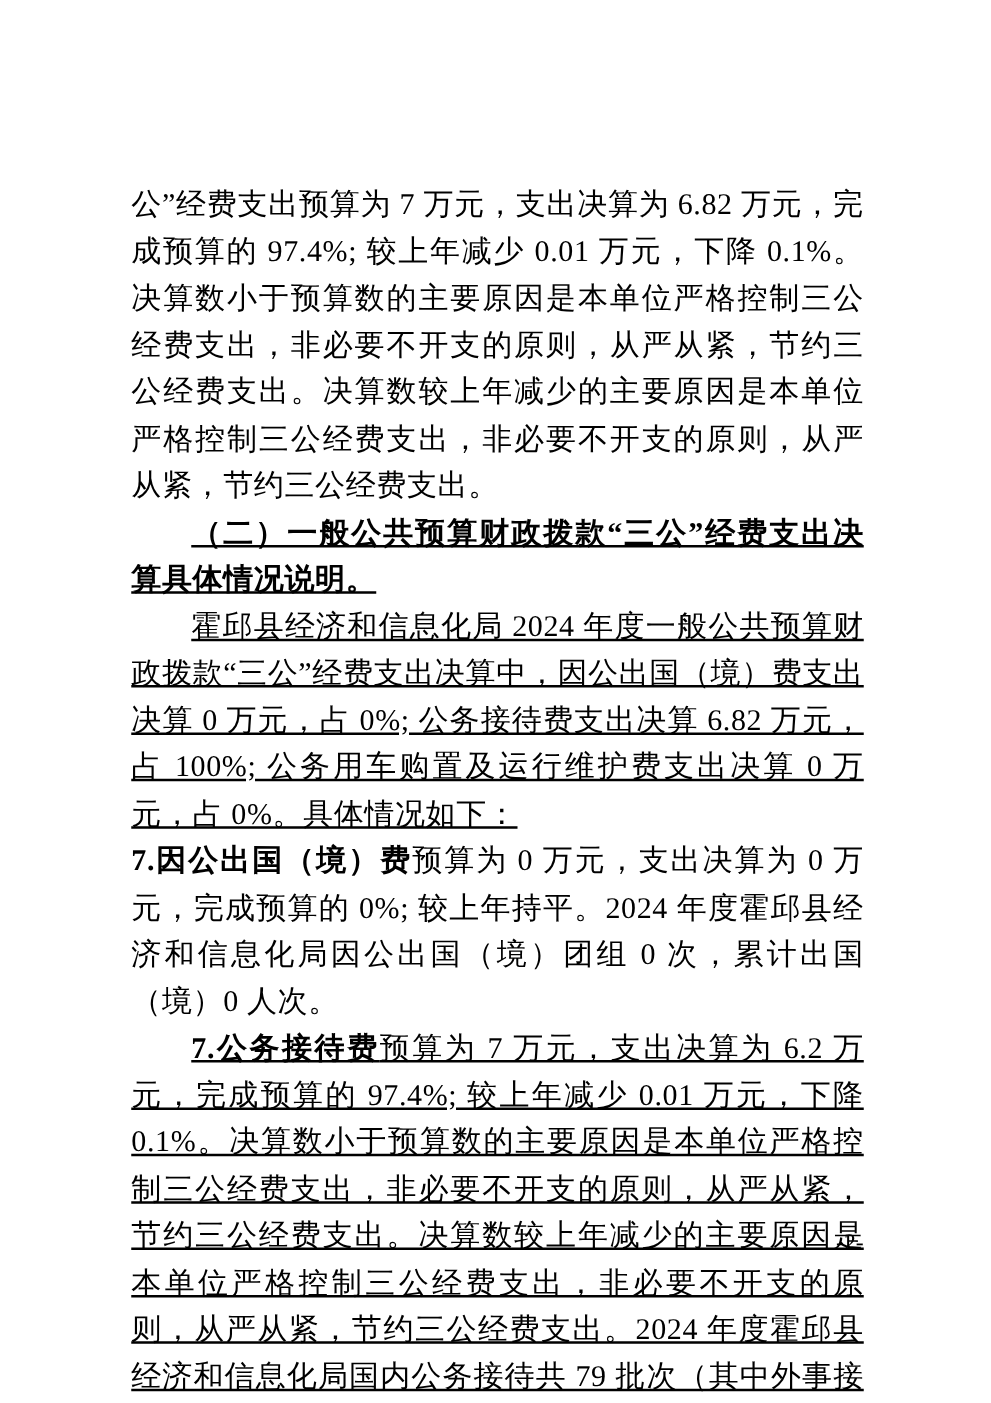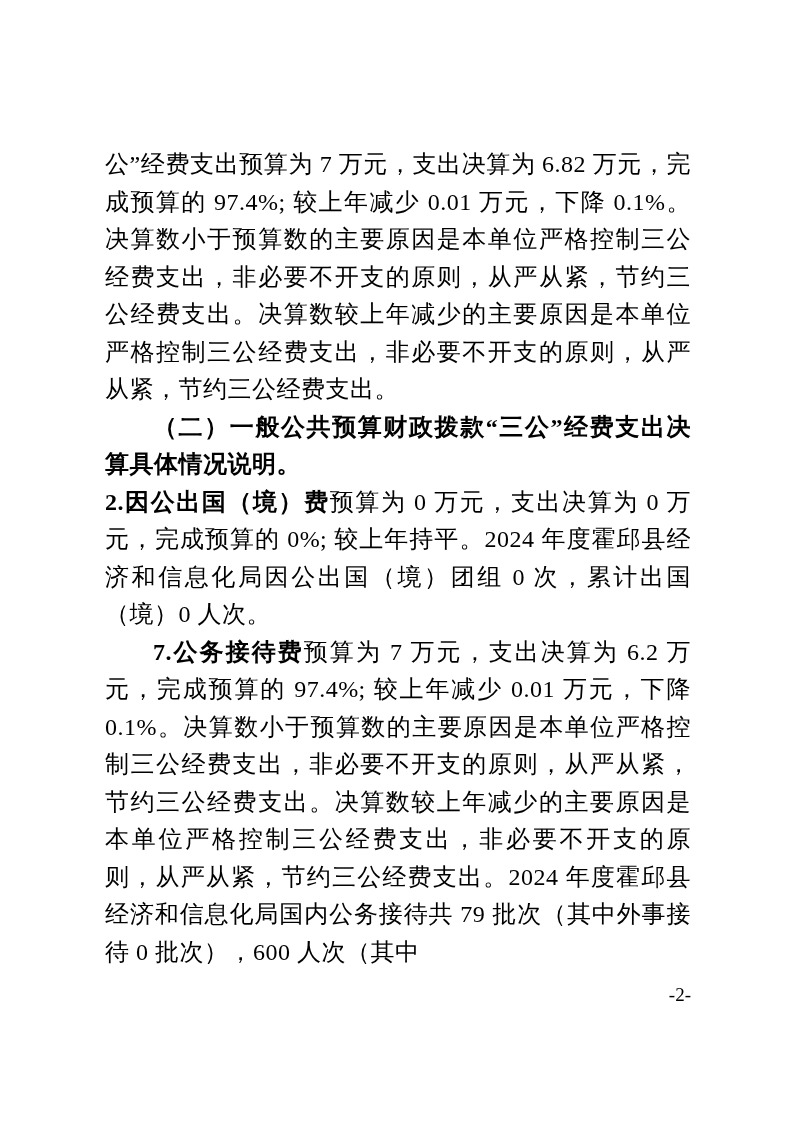--- a/index.html
+++ b/index.html
@@ -25,20 +25,21 @@
     line-height: 37.5px;
     text-align: justify;
     letter-spacing: 0.5px;
   }
   .para {
     margin: 0;
     padding: 0;
   }
   .indent {
     text-indent: 2em;
+    text-decoration: underline;
   }
   .bold {
     font-weight: bold;
   }
   .pagenum {
     position: absolute;
     top: 983px;
     right: 102px;
     font-size: 19px;
     line-height: 24px;
@@ -48,20 +49,21 @@
 </style>
 </head>
 <body>
 
 <div class="page">
   <main class="content">
     <p class="para">公”经费支出预算为 7 万元，支出决算为 6.82 万元，完成预算的 97.4%; 较上年减少 0.01 万元，下降 0.1%。决算数小于预算数的主要原因是本单位严格控制三公经费支出，非必要不开支的原则，从严从紧，节约三公经费支出。决算数较上年减少的主要原因是本单位严格控制三公经费支出，非必要不开支的原则，从严从紧，节约三公经费支出。</p>
 
     <p class="para indent bold">（二）一般公共预算财政拨款“三公”经费支出决算具体情况说明。</p>
 
+    <p class="para indent">霍邱县经济和信息化局 2024 年度一般公共预算财政拨款“三公”经费支出决算中，因公出国（境）费支出决算 0 万元，占 0%; 公务接待费支出决算 6.82 万元，占 100%; 公务用车购置及运行维护费支出决算 0 万元，占 0%。具体情况如下：</p>
 
-    <p class="para"><span class="bold">2.因公出国（境）费</span><span>预算为 0 万元，支出决算为 0 万元，完成预算的 0%; 较上年持平。2024 年度霍邱县经济和信息化局因公出国（境）团组 0 次，累计出国（境）0 人次。</span></p>
+    <p class="para"><span class="bold">7.因公出国（境）费</span><span>预算为 0 万元，支出决算为 0 万元，完成预算的 0%; 较上年持平。2024 年度霍邱县经济和信息化局因公出国（境）团组 0 次，累计出国（境）0 人次。</span></p>
 
     <p class="para indent"><span class="bold">7.公务接待费</span><span>预算为 7 万元，支出决算为 6.2 万元，完成预算的 97.4%; 较上年减少 0.01 万元，下降 0.1%。决算数小于预算数的主要原因是本单位严格控制三公经费支出，非必要不开支的原则，从严从紧，节约三公经费支出。决算数较上年减少的主要原因是本单位严格控制三公经费支出，非必要不开支的原则，从严从紧，节约三公经费支出。2024 年度霍邱县经济和信息化局国内公务接待共 79 批次（其中外事接待 0 批次），600 人次（其中</span></p>
   </main>
 
   <div class="pagenum">-2-</div>
 </div>
 
 </body></html>

